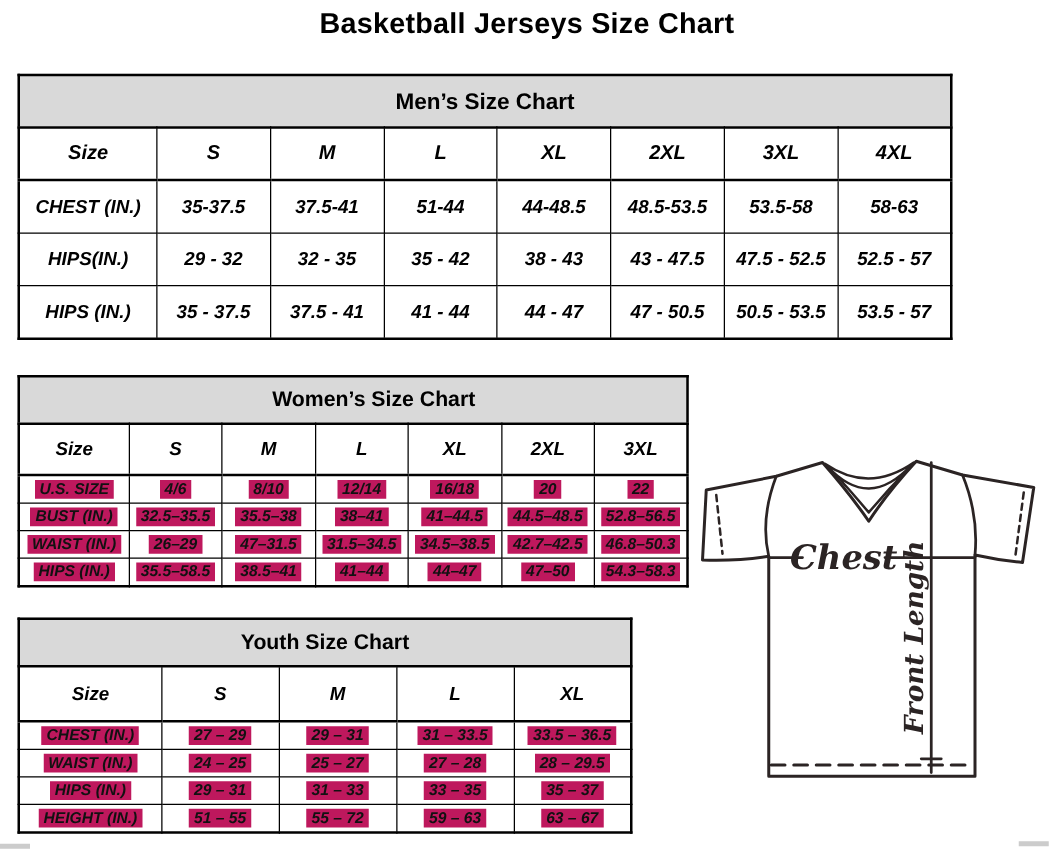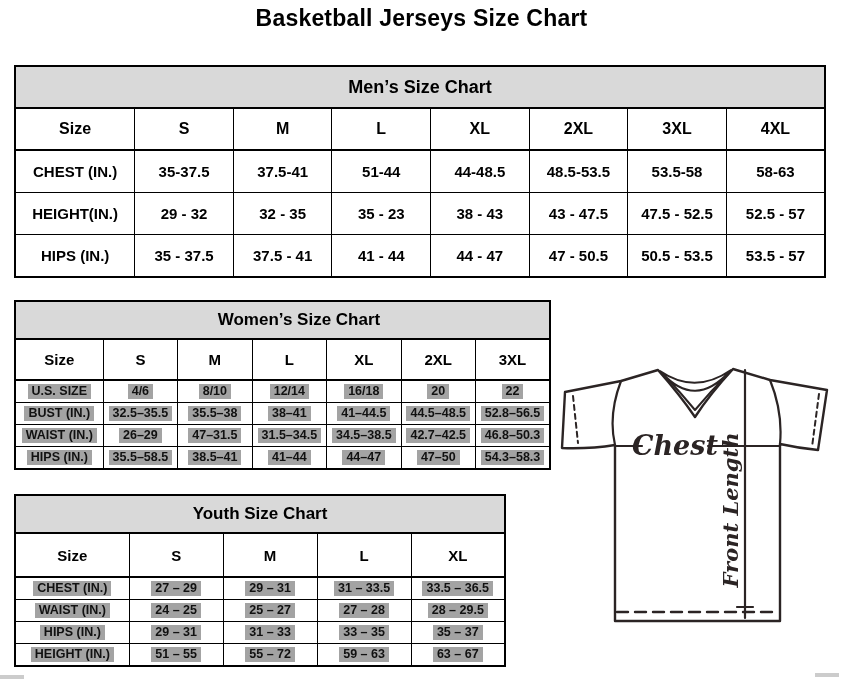--- a/index.html
+++ b/index.html
@@ -6,57 +6,58 @@
   body {
     width:843px; height:679px; position:relative; overflow:hidden;
     background:#ffffff; color:#000;
     font-family:"Liberation Sans", sans-serif;
   }
   .page-title {
     position:absolute; top:5px; left:0; width:843px;
     text-align:center; font-size:23px; font-weight:bold; letter-spacing:.2px;
   }
   .size-table { position:absolute; background:#fff; }
-  #men-table   { left:14px; top:59px;  width:812px;margin-top:6px; }
+  #men-table   { left:14px; top:59px;  width:748px; }
   #women-table { left:14px; top:300px; width:537px; }
   #youth-table { left:14px; top:494px; width:492px; }
 
   .band {
     background:#d9d9d9;
     border:2.5px solid #000; border-bottom:none;
     display:flex; align-items:center; justify-content:center;
     font-weight:bold;
   }
   #men-table .band   { height:40px; font-size:18px; }
   #women-table .band { height:36px; font-size:17px;padding-left:33px; }
   #youth-table .band { height:36px; font-size:17px; }
 
   table {
     border-collapse:collapse; width:100%; table-layout:fixed;
     border:2.5px solid #000;
+    font-style:italic;
   }
   th, td {
     border:1.5px solid #000; text-align:center; vertical-align:middle;
     font-weight:bold; padding:0; overflow:hidden;
   }
   thead th { border-bottom-width:2px; }
 
   .t-men thead th { height:40px; font-size:16px; }
   .t-men tbody td { height:41px; font-size:15px; }
   .t-men .c0 { width:14.6%; }
 
   .t-compact thead th { font-size:15px; }
   #women-table thead th { height:39px; }
   #youth-table thead th { height:42px; }
   .t-compact tbody td { height:21px; font-size:12.5px; color:#111; }
   .t-women .c0 { width:16.2%; }
   .t-youth .c0 { width:23%; }
 
   .cellspan { display:inline-block; }
-  .t-compact tbody .cellspan { background:#a3a3a3; padding:0 4px; line-height:15px; }
+  .t-compact tbody .cellspan { background:#be185d; padding:0 4px; line-height:15px; }
 
   .artifact { position:absolute; background:#cccccc; }
   #artifact-left  { left:0;   top:675px; width:24px; height:4px; }
   #artifact-right { left:815px; top:673px; width:24px; height:4px; }
 
   svg text { user-select:none; }
 </style>
 </head>
 <body>
 
@@ -82,24 +83,24 @@
           <td class="c0"><span class="cellspan">CHEST (IN.)</span></td>
           <td class="c1"><span class="cellspan">35-37.5</span></td>
           <td class="c2"><span class="cellspan">37.5-41</span></td>
           <td class="c3"><span class="cellspan">51-44</span></td>
           <td class="c4"><span class="cellspan">44-48.5</span></td>
           <td class="c5"><span class="cellspan">48.5-53.5</span></td>
           <td class="c6"><span class="cellspan">53.5-58</span></td>
           <td class="c7"><span class="cellspan">58-63</span></td>
         </tr>
         <tr>
-          <td class="c0"><span class="cellspan">HEIGHT(IN.)</span></td>
+          <td class="c0"><span class="cellspan">HIPS(IN.)</span></td>
           <td class="c1"><span class="cellspan">29 - 32</span></td>
           <td class="c2"><span class="cellspan">32 - 35</span></td>
-          <td class="c3"><span class="cellspan">35 - 23</span></td>
+          <td class="c3"><span class="cellspan">35 - 42</span></td>
           <td class="c4"><span class="cellspan">38 - 43</span></td>
           <td class="c5"><span class="cellspan">43 - 47.5</span></td>
           <td class="c6"><span class="cellspan">47.5 - 52.5</span></td>
           <td class="c7"><span class="cellspan">52.5 - 57</span></td>
         </tr>
         <tr>
           <td class="c0"><span class="cellspan">HIPS (IN.)</span></td>
           <td class="c1"><span class="cellspan">35 - 37.5</span></td>
           <td class="c2"><span class="cellspan">37.5 - 41</span></td>
           <td class="c3"><span class="cellspan">41 - 44</span></td>

